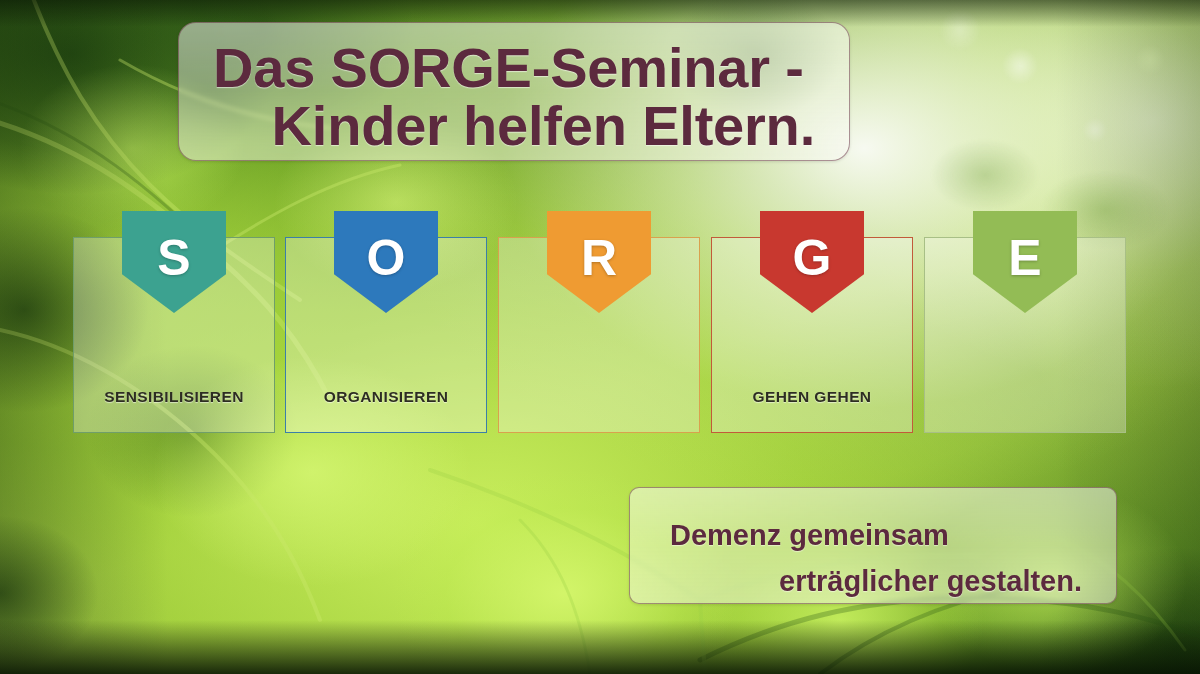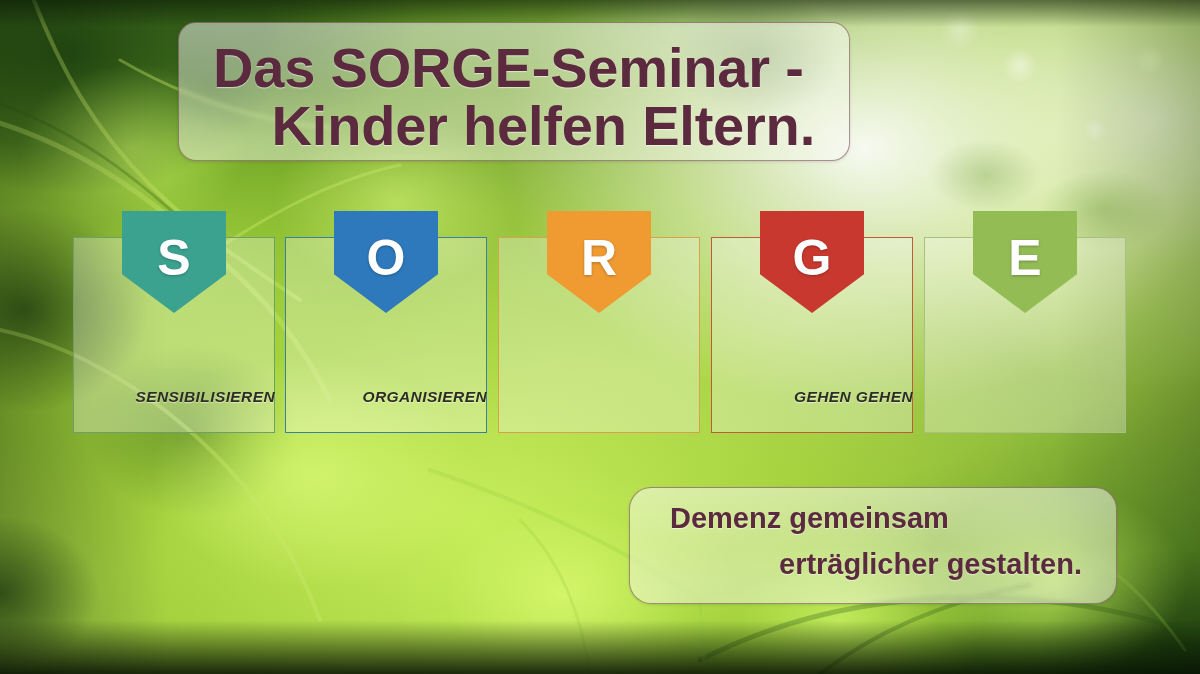--- a/index.html
+++ b/index.html
@@ -107,22 +107,22 @@
     white-space: nowrap;
   }
   #title-banner .line-1 { text-align: left;  padding-left: 8px; }
   #title-banner .line-2 { text-align: right; padding-right: 8px; }
 
   #tagline-banner {
     left: 629px;
     top: 487px;
     width: 488px;
     height: 117px;
-    padding: 7px 28px;
-    border-radius: 22px;
+    padding: 24px 28px;
+    border-radius: 10px;
   }
   #tagline-banner .line {
     color: #5c2a3e;
     font-weight: bold;
     font-size: 29px;
     line-height: 46px;
     text-shadow: 0 1px 1px rgba(255,255,255,0.5);
     white-space: nowrap;
   }
   #tagline-banner .line-1 { text-align: left;  padding-left: 12px; }
@@ -171,28 +171,27 @@
     line-height: 1;
     margin-top: 22px;
     text-shadow: 0 1px 3px rgba(0,0,0,0.25);
   }
 
   .card-label {
     position: absolute;
     left: 0;
     right: 0;
     top: 151px;
-    text-align: right;
+    text-align: center;
     color: #2d2d22;
     font-weight: bold;
     font-size: 15.5px;
     letter-spacing: 0.4px;
     white-space: nowrap;
     text-shadow: 0 1px 1px rgba(255,255,255,0.55);
-    font-style: italic;
   }
 </style>
 </head>
 <body>
 
 <div id="slide">
 
   <div class="bg-layer bg-base"></div>
   <div class="bg-layer bg-dark-leaves"></div>
   <div class="bg-layer bg-bright-leaves"></div>

